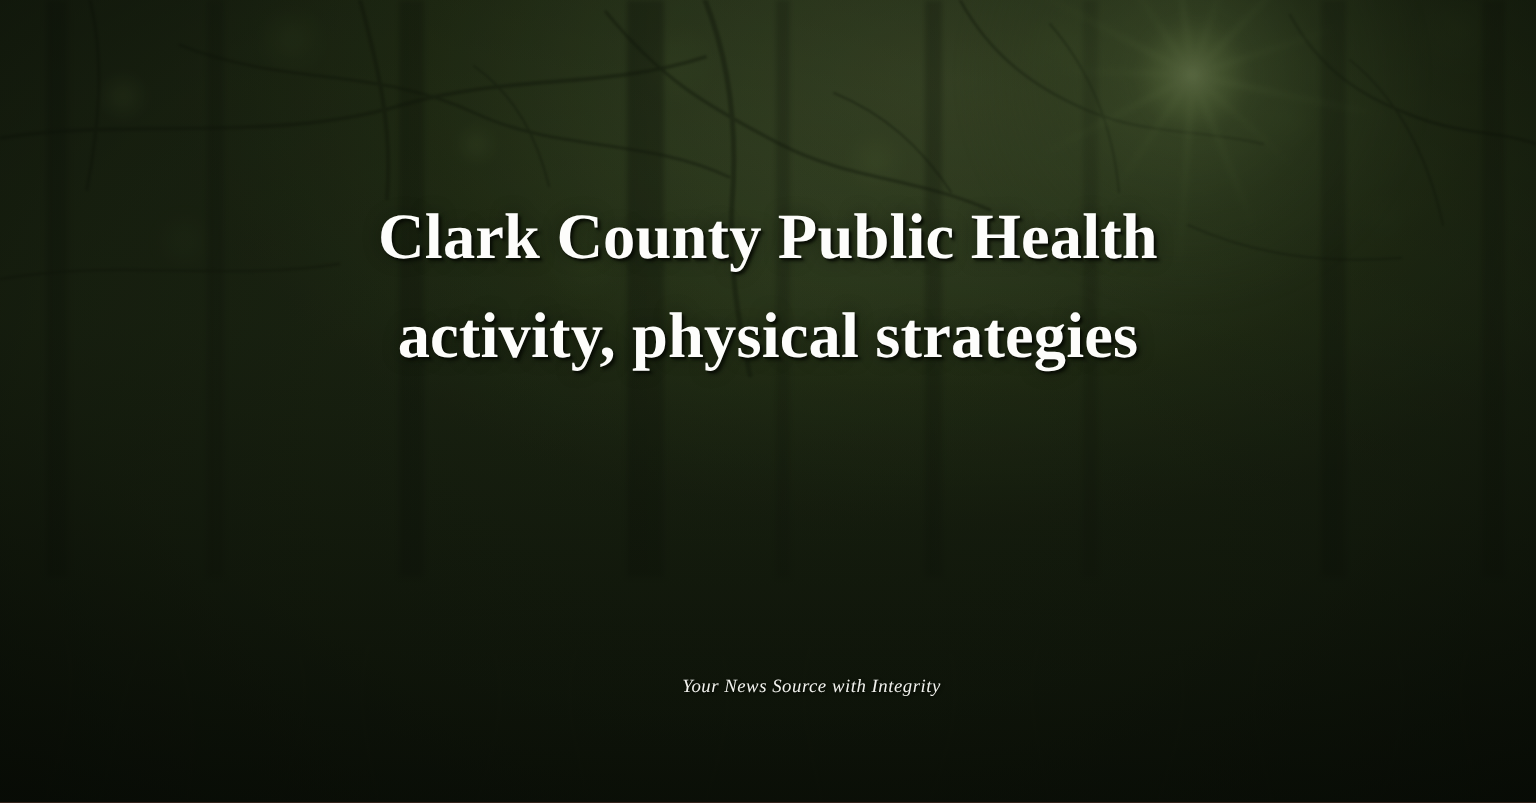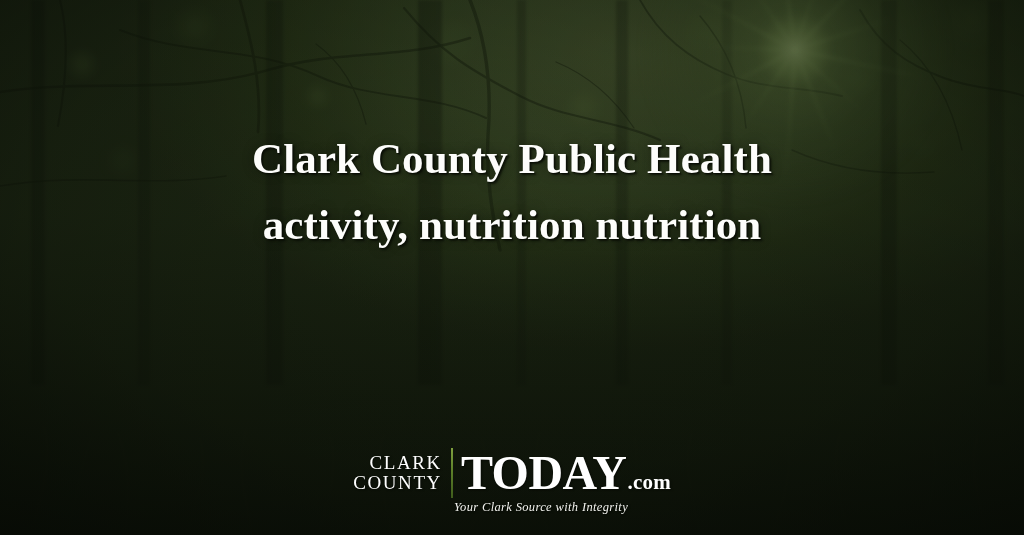--- a/index.html
+++ b/index.html
@@ -264,33 +264,22 @@
         <path d="M986,215 C978,174 968,146 978,114"></path>
       </g>
     </svg>
   </div>
 
   <div class="bg-layer bg-tint"></div>
   <div class="bg-layer bg-vignette"></div>
 
   <div id="headline">
     <span class="line">Clark County Public Health</span>
-    <span class="line">activity, nutrition nutrition</span>
+    <span class="line">activity, physical strategies</span>
   </div>
 
   <div id="logo">
     <div class="logo-inner">
-      <div class="logo-row">
-        <div class="logo-clarkcounty">
-          <span>CLARK</span>
-          <span>COUNTY</span>
-        </div>
-        <div class="logo-divider"></div>
-        <div class="logo-today-wrap">
-          <span class="logo-today">TODAY</span>
-          <span class="logo-dotcom">.com</span>
-        </div>
-      </div>
-      <div class="logo-tagline">Your Clark Source with Integrity</div>
+      <div class="logo-tagline">Your News Source with Integrity</div>
     </div>
   </div>
 
 </div>
 
 </body></html>

